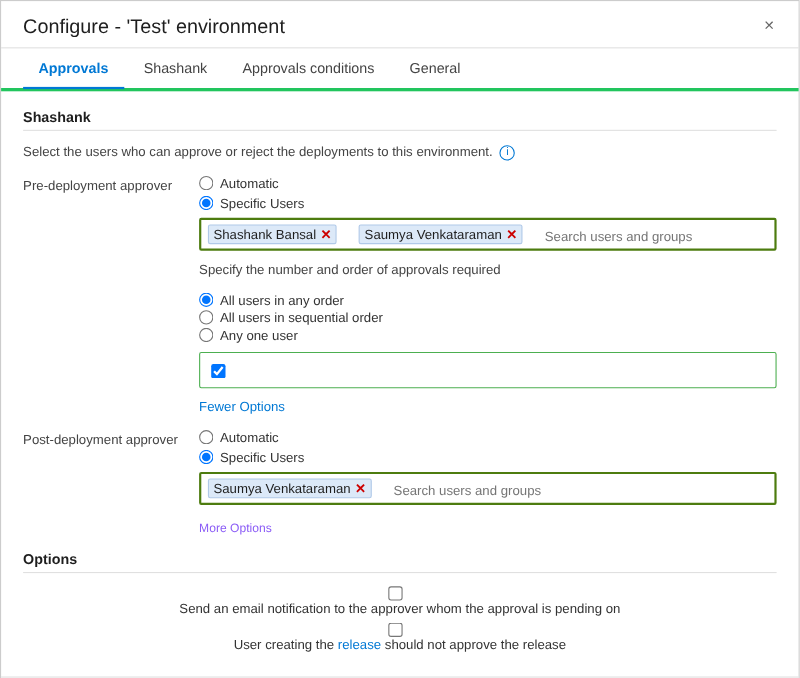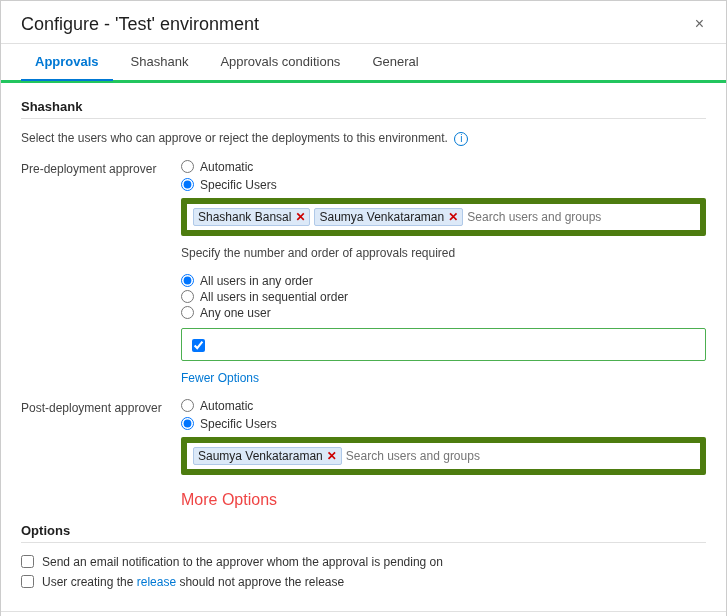--- a/index.html
+++ b/index.html
@@ -117,28 +117,28 @@
       font-size: 12px;
       color: #333;
     }
     .radio-row input[type="radio"] {
       margin-right: 6px;
       cursor: pointer;
     }
     .tags-input {
       display: flex;
       flex-wrap: wrap;
-      align-items: center;
-      border: 6px solid #4d7c0f;
+      align-items: flex-end;
+      border: 2px solid #4d7c0f;
       border-radius: 2px;
       padding: 4px 6px;
       margin: 6px 0 10px 0;
       background: #fff;
       min-height: 28px;
-      gap: 4px;
+      gap: 20px;
     }
     .tag {
       display: inline-flex;
       align-items: center;
       background: #dce9f8;
       border: 1px solid #b0c9e8;
       border-radius: 2px;
       padding: 1px 4px;
       font-size: 12px;
       color: #1e1e1e;
@@ -184,36 +184,37 @@
     }
     .fewer-options-link {
       color: #0078d4;
       cursor: pointer;
       font-size: 12px;
       text-decoration: none;
       margin-top: 6px;
       display: inline-block;
     }
     .more-options-link {
-      color: #ef4444;
-      cursor: pointer;
-      font-size: 16px;
+      color: #8b5cf6;
+      cursor: pointer;
+      font-size: 11px;
       text-decoration: none;
       margin-top: 6px;
       display: inline-block;
     }
     .options-section {
       margin-top: 12px;
     }
     .checkbox-row {
       display: flex;
       align-items: center;
       margin-bottom: 6px;
       font-size: 12px;
       color: #333;
+      flex-direction: column;
     }
     .checkbox-row input[type="checkbox"] {
       margin-right: 8px;
       cursor: pointer;
     }
     .checkbox-row a {
       color: #0078d4;
       text-decoration: none;
     }
     .dialog-footer {

